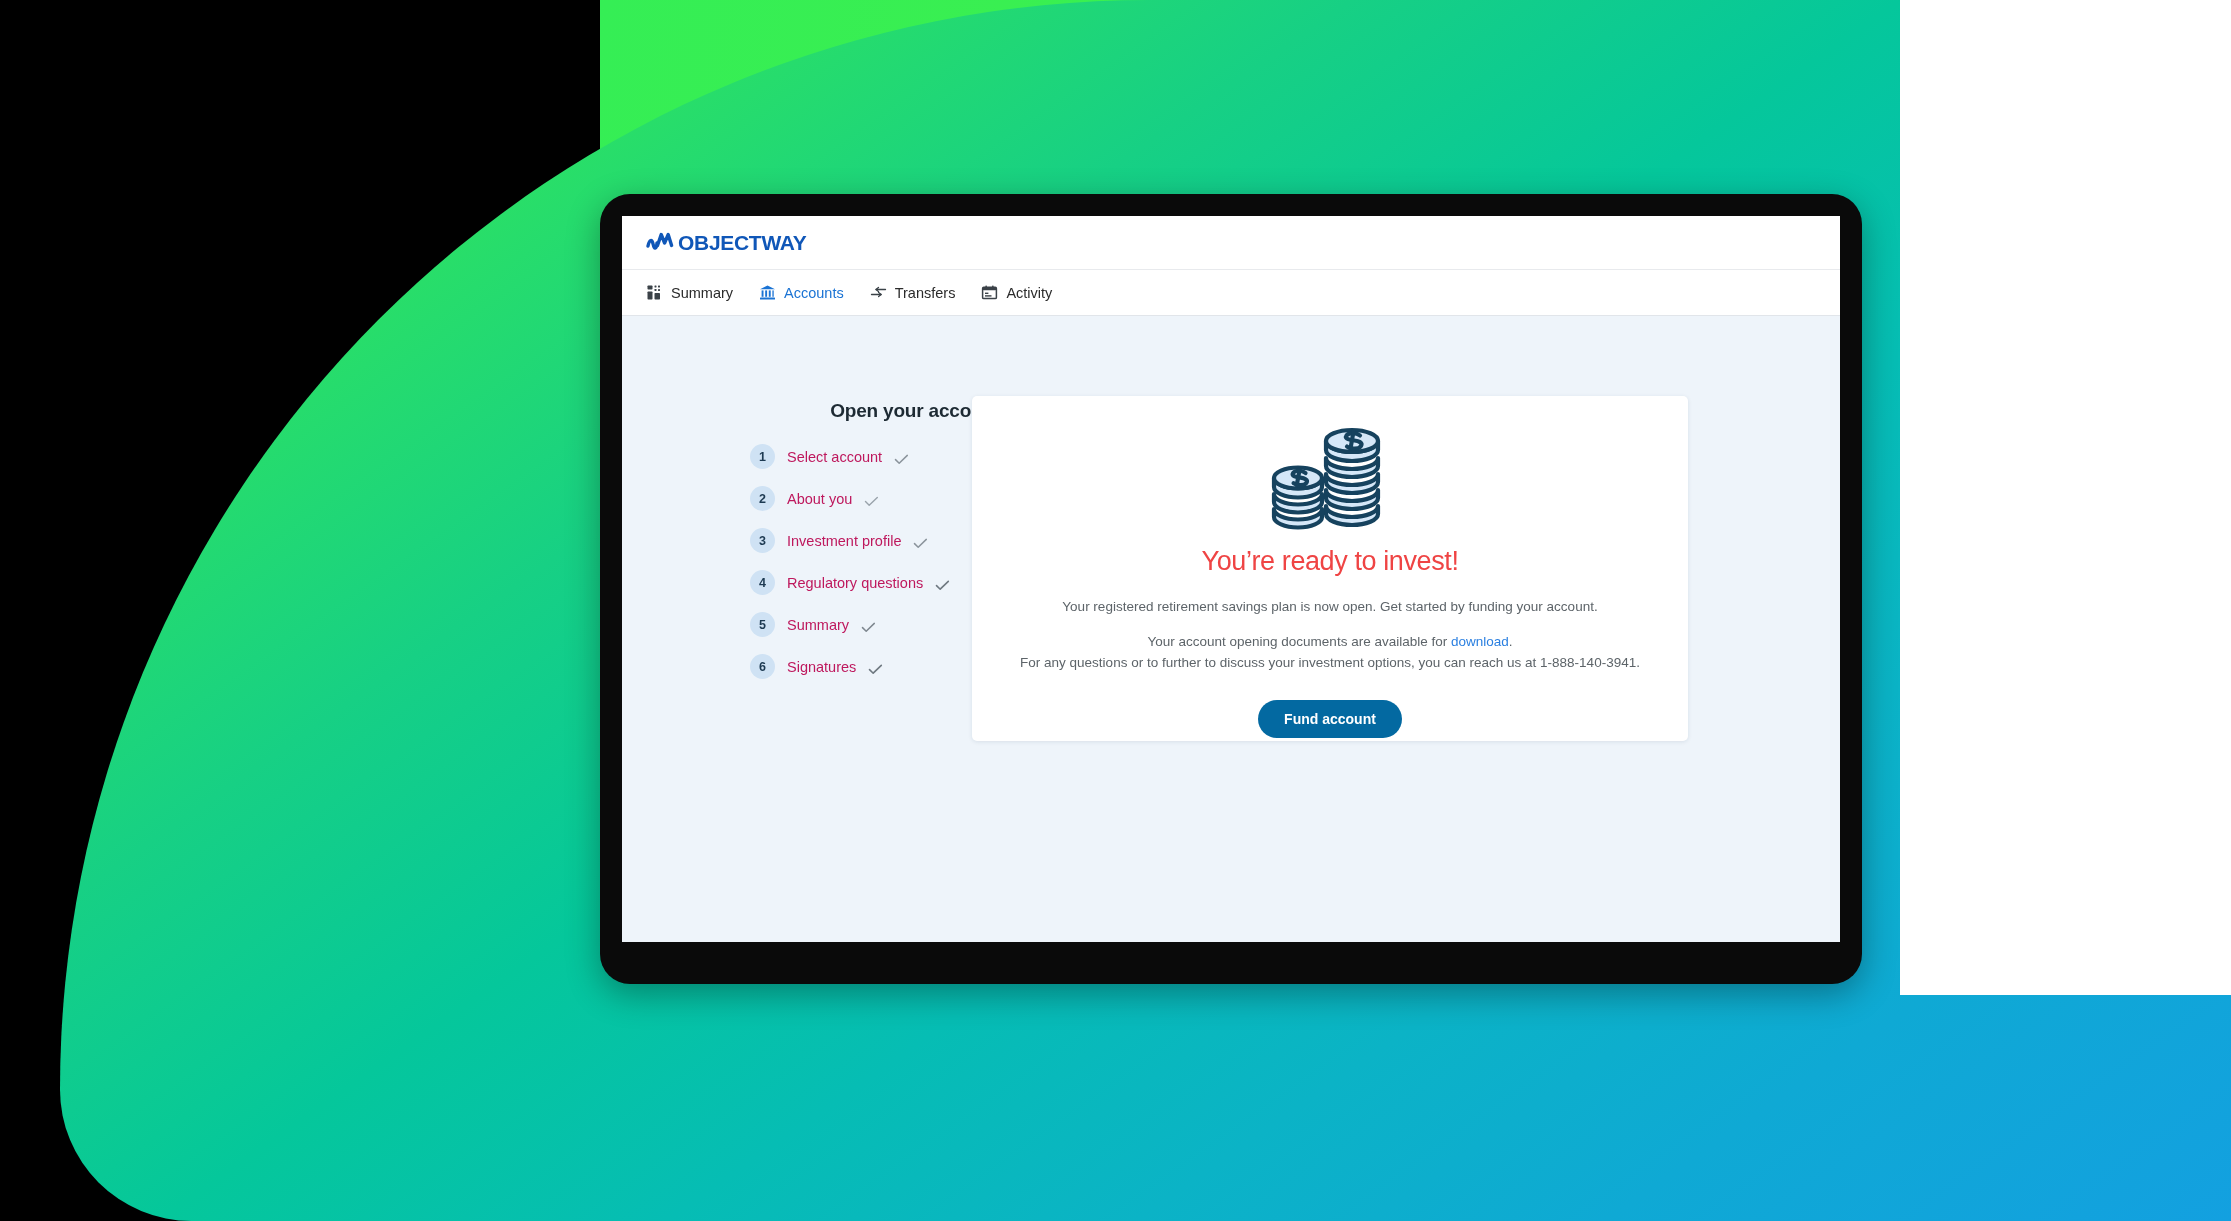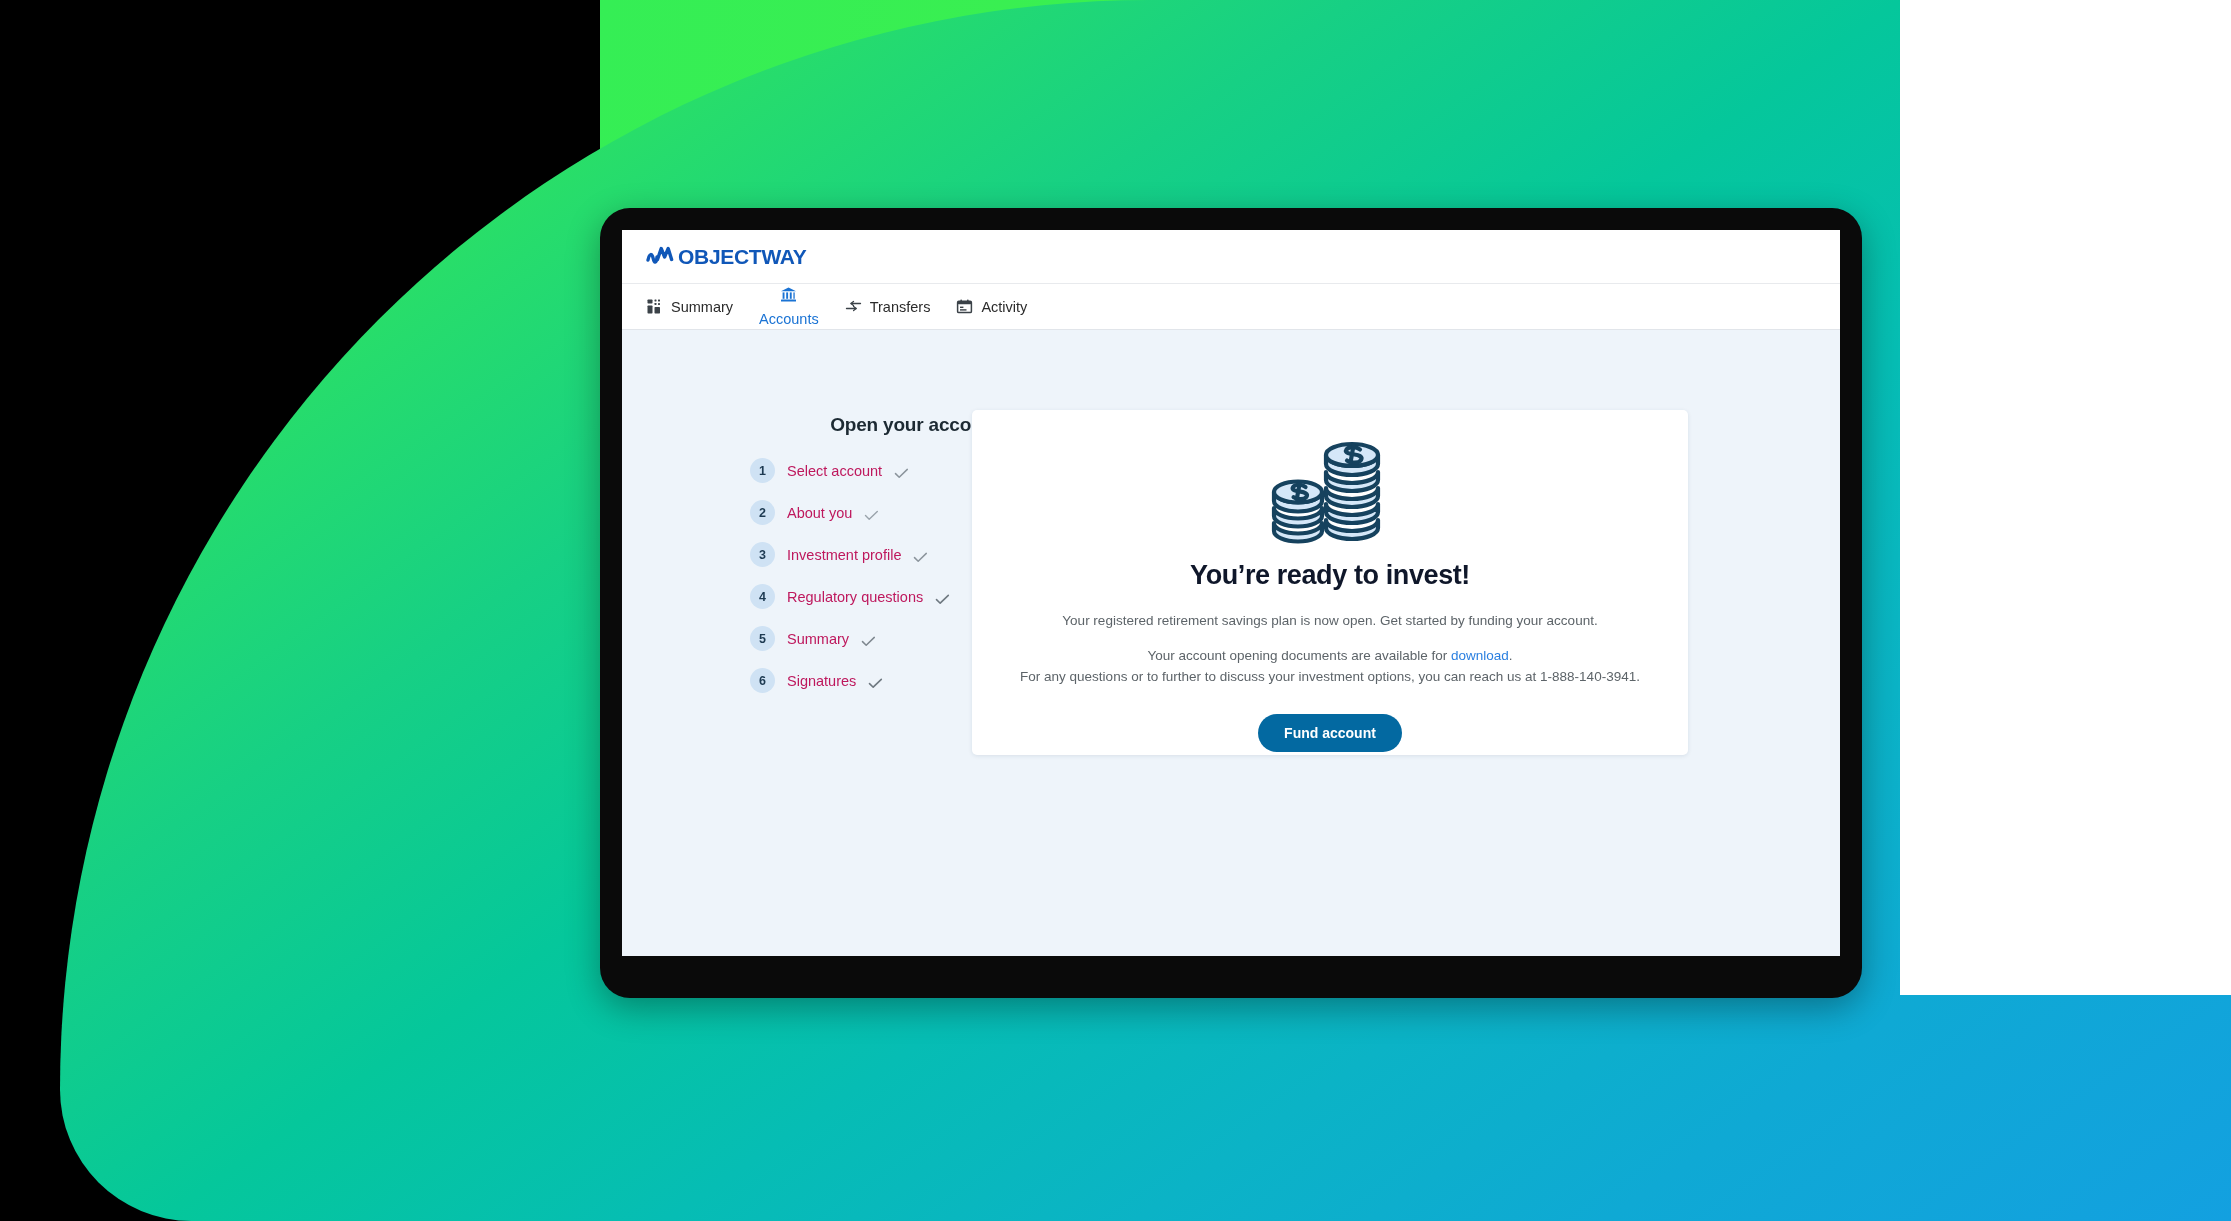--- a/index.html
+++ b/index.html
@@ -52,21 +52,20 @@
 
   
   #tablet {
     position:absolute;
     left:600px; top:194px;
     width:1262px; height:790px;
     background:#0a0a0a;
     border-radius:30px;
     box-shadow:0 10px 34px rgba(0,0,0,0.33);
     padding:22px 22px 42px 22px;
-    margin-top:14px;
   }
   #screen {
     width:100%; height:100%;
     background:#eef4fa;
     overflow:hidden;
     position:relative;
   }
 
   
   #app-header {
@@ -90,21 +89,21 @@
     display:flex; align-items:center;
     padding-left:24px;
     gap:26px;
     border-bottom:1px solid #e1e5ea;
   }
   .nav-item {
     display:flex; align-items:center; gap:8px;
     font-size:14.5px; color:#2b2b2b; cursor:pointer;
     white-space:nowrap;
   }
-  .nav-item.active { color:#1a73d4;flex-direction:column; }
+  .nav-item.active { color:#1a73d4; }
   .nav-icon { width:17px; height:17px; display:block; flex:none; }
 
   
   #content {
     position:relative;
     height:calc(100% - 101px);
     background:#eef4fa;
   }
 
   
@@ -139,21 +138,21 @@
     left:350px; top:80px;
     width:716px; height:345px;
     background:#ffffff;
     border-radius:5px;
     box-shadow:0 1px 4px rgba(24,50,80,0.10);
     display:flex; flex-direction:column; align-items:center;
     padding-top:22px;
   }
   #coins-illustration { margin-bottom:8px; }
   #card-heading {
-    font-size:27px; font-weight:bold; color:#0f172a;
+    font-size:27px; font-weight:normal; color:#ef4444;
     letter-spacing:-0.4px; margin-bottom:20px;
   }
   .card-para {
     font-size:13.5px; color:#5d6469;
     line-height:1.55; text-align:center;
   }
   #para-lead { margin-bottom:14px;text-align:center; }
   .link {
     color:#2a7fe0; text-decoration:none; cursor:pointer;
   }

